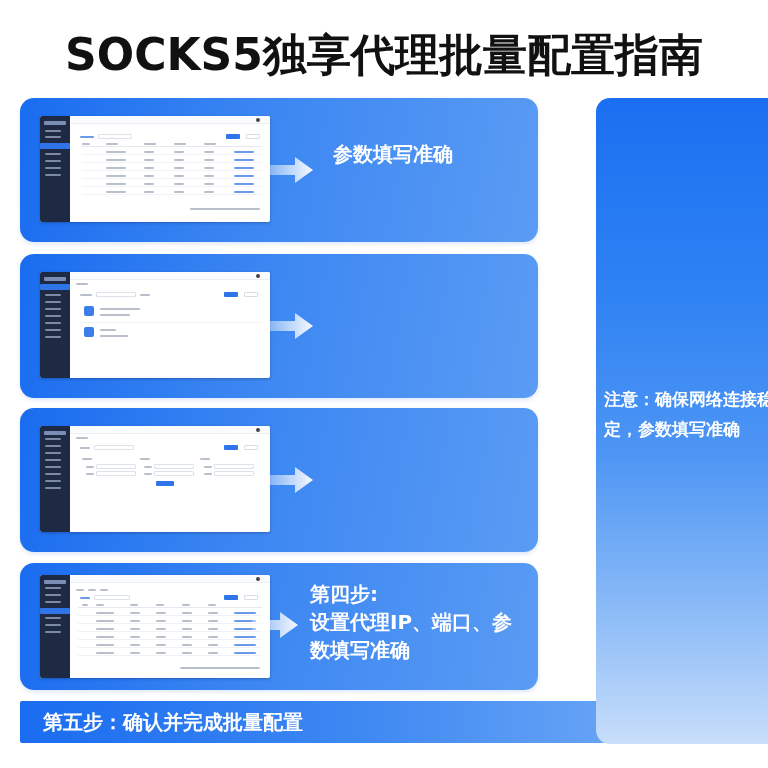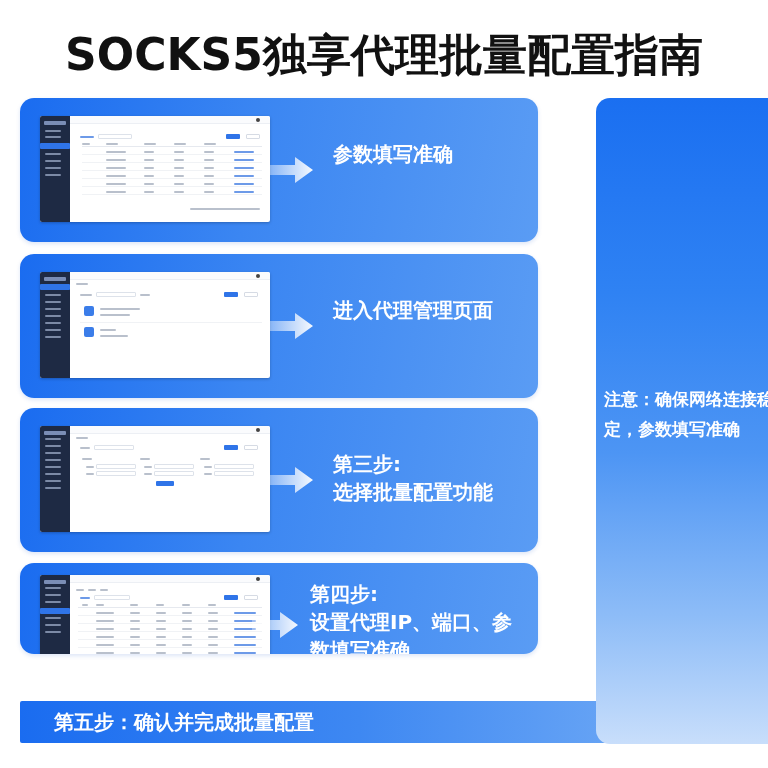--- a/index.html
+++ b/index.html
@@ -15,21 +15,21 @@
 
   .step-card {
     position: absolute; left: 20px; width: 518px; border-radius: 14px;
     background: linear-gradient(100deg, #1a6cf0 0%, #3b86f2 45%, #5a9cf4 100%);
     box-shadow: 0 2px 4px rgba(30, 90, 200, 0.15);
     overflow: hidden;
   }
   .step-card.s1 { top: 98px; height: 144px; }
   .step-card.s2 { top: 254px; height: 144px; }
   .step-card.s3 { top: 408px; height: 144px; }
-  .step-card.s4 { top: 563px; height: 91px; }
+  .step-card.s4 { top: 563px; height: 127px; }
 
   .shot {
     position: absolute; left: 20px; top: 18px; width: 230px; height: 106px;
     background: #ffffff; border-radius: 2px; overflow: hidden;
     box-shadow: 0 1px 3px rgba(0,0,0,0.25);
   }
   .step-card.s4 .shot { top: 12px; height: 103px; }
   .shot .side { position: absolute; left: 0; top: 0; width: 30px; height: 100%; background: #1e2a44; }
   .shot .side .logo { position: absolute; left: 4px; top: 5px; width: 22px; height: 4px; background: #7a8db5; border-radius: 1px; }
   .shot .side .item { position: absolute; left: 5px; width: 16px; height: 2px; background: #7c8aa6; border-radius: 1px; }
@@ -53,21 +53,21 @@
     position: absolute; color: #ffffff; font-size: 20px; line-height: 28px; font-weight: bold;
   }
   .step-card.s1 .arrow, .step-card.s2 .arrow, .step-card.s3 .arrow { left: 247px; top: 57px; }
   .step-card.s1 .step-text, .step-card.s2 .step-text, .step-card.s3 .step-text { left: 313px; top: 42px; }
   .step-card.s4 .arrow { left: 232px; top: 47px; }
   .step-card.s4 .step-text { left: 290px; top: 17px; width: 220px; }
 
   .step5 {
     position: absolute; left: 20px; top: 701px; width: 616px; height: 42px; border-radius: 2px;
     background: linear-gradient(90deg, #1a6cf0 0%, #3e88f2 55%, #6aa6f5 100%);
-    color: #ffffff; font-size: 20px; font-weight: bold; line-height: 42px; padding-left: 34px;
+    color: #ffffff; font-size: 20px; font-weight: bold; line-height: 42px; padding-left: 23px;
   }
 
   .note-panel {
     position: absolute; left: 549px; top: 98px; width: 200px; height: 646px; border-radius: 14px;
     background: linear-gradient(180deg, #1a6ff1 0%, #2f82f3 30%, #4d95f4 55%, #8dbcf7 80%, #c8defb 100%);
     margin-left: 47px;
   }
   .note-text {
     position: absolute; left: 8px; top: 286px; width: 190px; color: #ffffff;
     font-size: 17px; line-height: 30px; font-weight: bold;
@@ -192,21 +192,20 @@
         <defs>
           <linearGradient id="ag2" x1="0" x2="1">
             <stop offset="0" stop-color="#ffffff" stop-opacity="0.35"></stop>
             <stop offset="1" stop-color="#ffffff" stop-opacity="0.95"></stop>
           </linearGradient>
         </defs>
         <path d="M0 10 H28 V2 L46 15 L28 28 V20 H0 Z" fill="url(#ag2)"></path>
       </svg>
   </div>
   <div class="step-text">
-    <div>进入代理管理页面</div>
   </div>
 </div>
 
 <div class="step-card s3">
   <div class="shot">
     <div class="side">
       <div class="logo"></div>
       <div class="item" style="top:12px"></div>
       <div class="item" style="top:19px"></div>
       <div class="item" style="top:26px"></div>
@@ -244,24 +243,20 @@
   <div class="arrow">
     <svg viewBox="0 0 46 30">
         <defs>
           <linearGradient id="ag3" x1="0" x2="1">
             <stop offset="0" stop-color="#ffffff" stop-opacity="0.35"></stop>
             <stop offset="1" stop-color="#ffffff" stop-opacity="0.95"></stop>
           </linearGradient>
         </defs>
         <path d="M0 10 H28 V2 L46 15 L28 28 V20 H0 Z" fill="url(#ag3)"></path>
       </svg>
-  </div>
-  <div class="step-text">
-    <div>第三步:</div>
-    <div>选择批量配置功能</div>
   </div>
 </div>
 
 <div class="step-card s4">
   <div class="shot">
     <div class="side">
       <div class="logo"></div>
       <div class="item" style="top:12px"></div>
       <div class="item" style="top:19px"></div>
       <div class="item" style="top:26px"></div>

